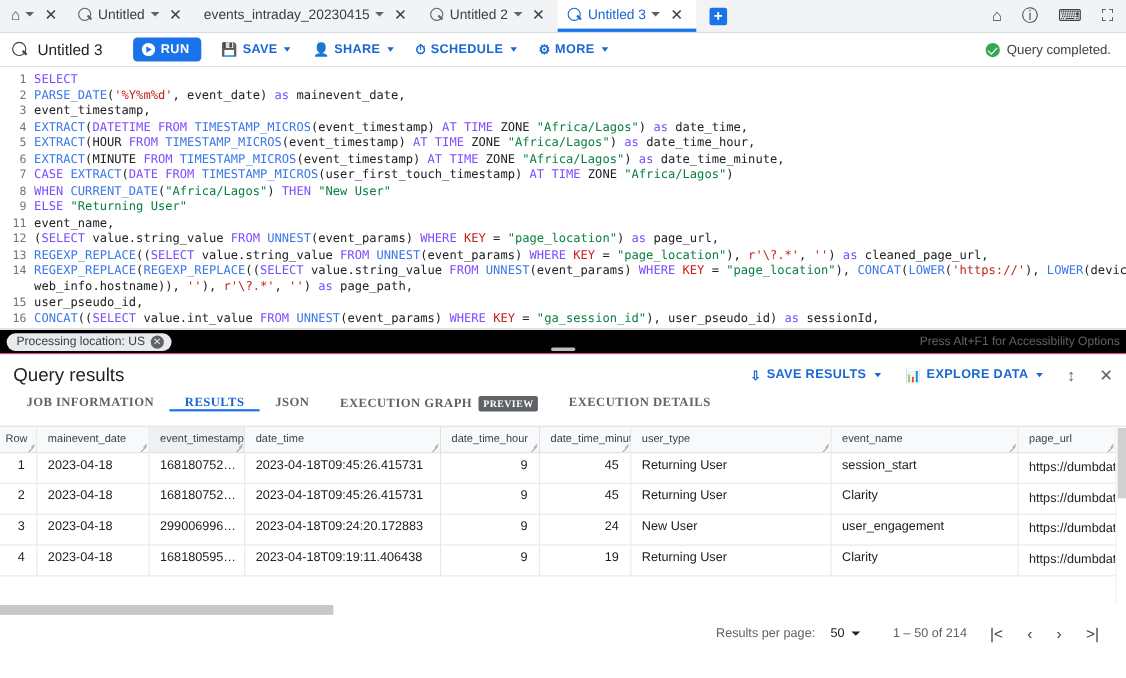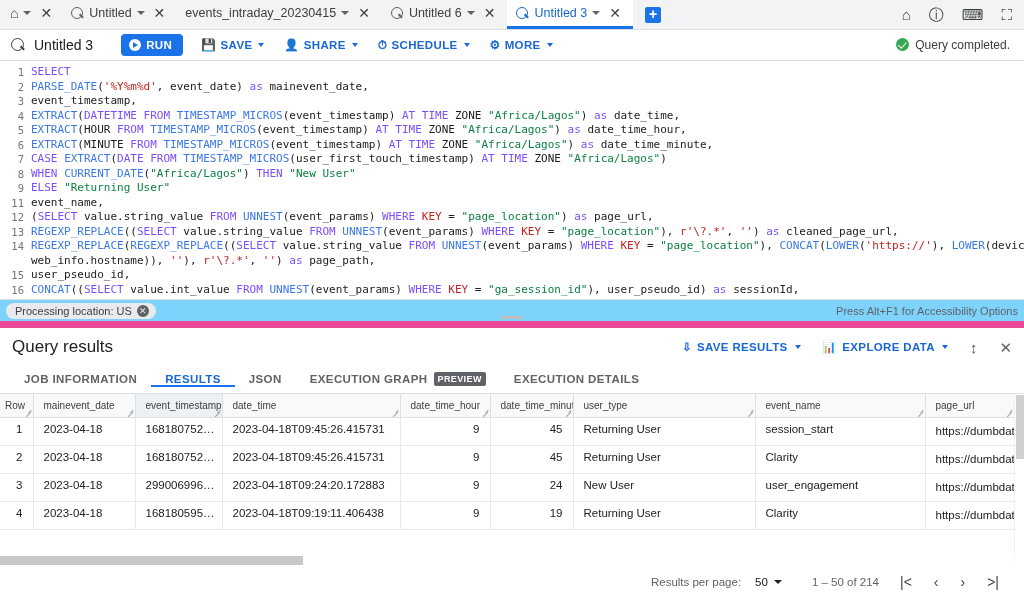--- a/index.html
+++ b/index.html
@@ -92,21 +92,21 @@
     font-size: 11.5px; font-weight: 600; letter-spacing: .35px;
     margin-right: 20px; cursor: pointer; white-space: nowrap;
   }
   .tb-btn .gi { font-size: 12px; line-height: 1; }
   .tb-caret {
     width: 0; height: 0; border-left: 3.5px solid transparent;
     border-right: 3.5px solid transparent; border-top: 4px solid #1967d2;
     margin-left: 2px;
   }
   .status {
-    margin-left: auto; display: flex; align-items: flex-start; gap: 6px;
+    margin-left: auto; display: flex; align-items: flex-end; gap: 6px;
     font-size: 12px; color: #3c4043; white-space: nowrap; padding-right: 4px;
   }
   .check {
     width: 13px; height: 13px; border-radius: 50%; background: #34a853;
     position: relative; flex: none;
   }
   .check::after {
     content: ""; position: absolute; left: 3.6px; top: 2.4px;
     width: 3.5px; height: 6.5px; border: solid #fff;
     border-width: 0 1.6px 1.6px 0; transform: rotate(42deg);
@@ -125,21 +125,21 @@
   }
   .code { flex: 1; color: #202124; overflow: hidden; }
   .kw  { color: #7c4dff; }
   .fn  { color: #3b78e7; }
   .str { color: #0b8043; }
   .str2{ color: #c5221f; }
   .pl  { color: #202124; }
 
   
   .editor-footer {
-    height: 22px; background: #7dd3fc; border-top: 1px solid #e0e0e0;
+    height: 22px; background: #000000; border-top: 1px solid #e0e0e0;
     display: flex; align-items: center; padding: 0 6px;
     font-size: 11px; color: #3c4043; position: relative;
   }
   .chip {
     display: flex; align-items: center; gap: 5px;
     background: #e8eaed; border-radius: 11px; padding: 2px 7px 2px 9px;
     font-size: 11px; color: #3c4043; cursor: pointer;
   }
   .chip-x {
     width: 12px; height: 12px; border-radius: 50%; background: #5f6368;
@@ -147,37 +147,37 @@
     flex: none; font-family: "Liberation Sans", sans-serif;
   }
   .a11y { margin-left: auto; font-size: 11px; color: #5f6368; white-space: nowrap; }
   .drag-handle {
     position: absolute; left: 50%; transform: translateX(-50%);
     bottom: 2px; width: 22px; height: 3px; background: #bdbdbd; border-radius: 2px;
     cursor: ns-resize;
   }
 
   
-  .results-panel { background: #fff; border-top: 7px solid #ec4899; }
+  .results-panel { background: #fff; border-top: 1px solid #ec4899; }
   .results-head {
     height: 38px; display: flex; align-items: center; padding: 0 12px;
   }
   .results-title { font-size: 17px; color: #202124; font-weight: 400; }
   .rh-actions { margin-left: auto; display: flex; align-items: center; gap: 22px; }
   .rh-btn {
     display: flex; align-items: center; gap: 5px; color: #1967d2;
     font-size: 11.5px; font-weight: 600; letter-spacing: .35px; cursor: pointer;
     white-space: nowrap;
   }
   .rh-icon-btn { color: #5f6368; font-size: 15px; cursor: pointer; line-height: 1; }
 
   
   .rtabs {
-    display: flex; align-items: center; height: 28px;
-    border-bottom: 1px solid #e0e0e0; padding-left: 10px;
+    display: flex; align-items: flex-start; height: 28px;
+    border-bottom: 1px solid #e0e0e0; padding-left: 10px; font-family: Liberation Serif, serif;
   }
   .rtab {
     display: flex; align-items: center; gap: 6px; padding: 0 14px;
     font-size: 11.5px; font-weight: 600; letter-spacing: .4px;
     color: #5f6368; cursor: pointer; border-bottom: 2.5px solid transparent;
     white-space: nowrap;
   }
   .rtab.active { color: #1967d2; border-bottom-color: #1a73e8; }
   .preview-badge {
     background: #5f6368; color: #fff; font-size: 9px; font-weight: 700;
@@ -264,21 +264,21 @@
         <span class="caret"></span>
         <span class="xclose">✕</span>
       </div>
       <div class="tab">
         <span>events_intraday_20230415</span>
         <span class="caret"></span>
         <span class="xclose">✕</span>
       </div>
       <div class="tab">
         <span class="q-icon"></span>
-        <span>Untitled 6</span>
+        <span>Untitled 2</span>
         <span class="caret"></span>
         <span class="xclose">✕</span>
       </div>
       <div class="tab active">
         <span class="q-icon"></span>
         <span>Untitled 3</span>
         <span class="caret"></span>
         <span class="xclose">✕</span>
       </div>
     </div>

